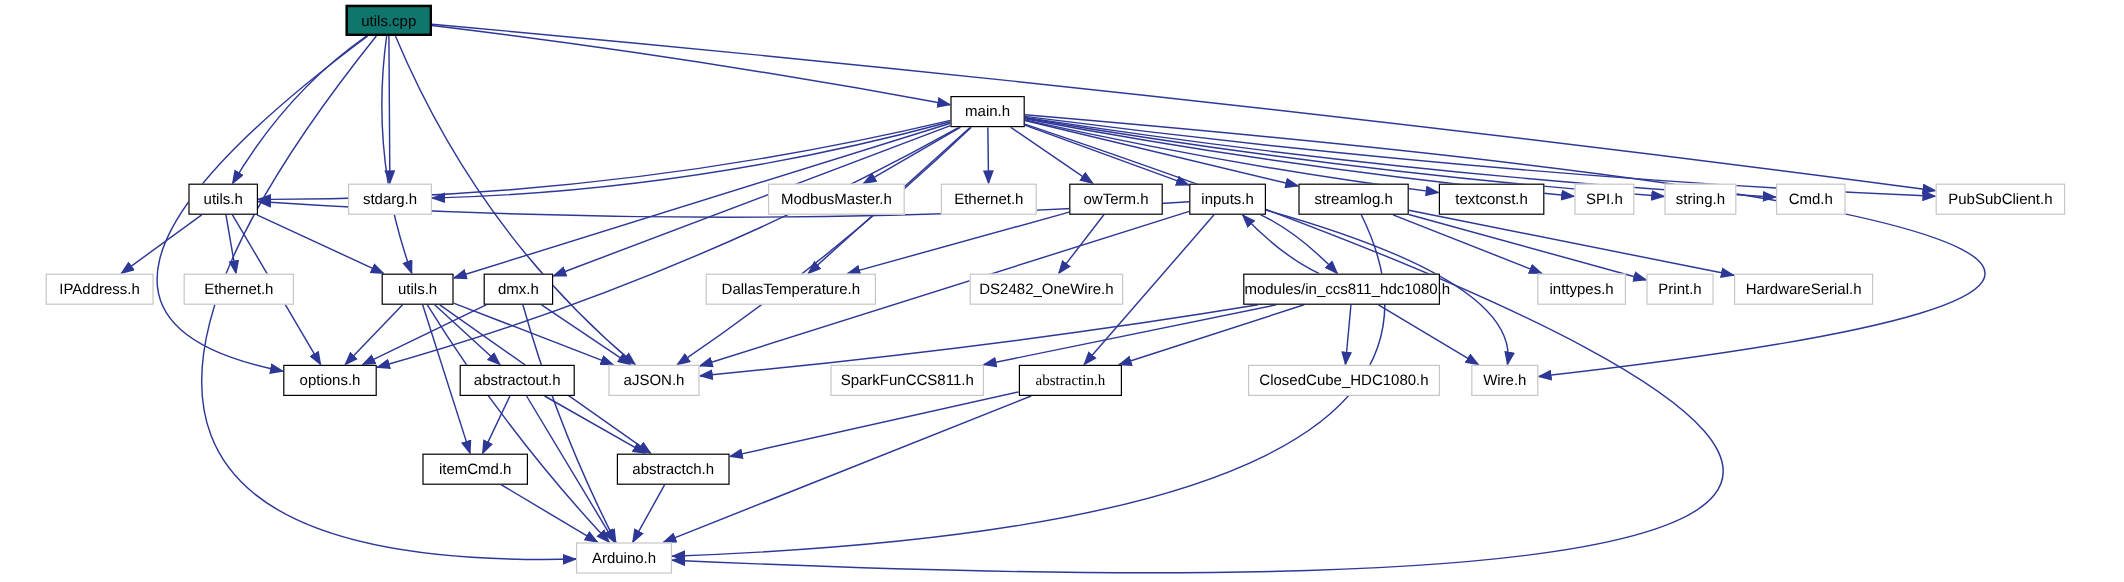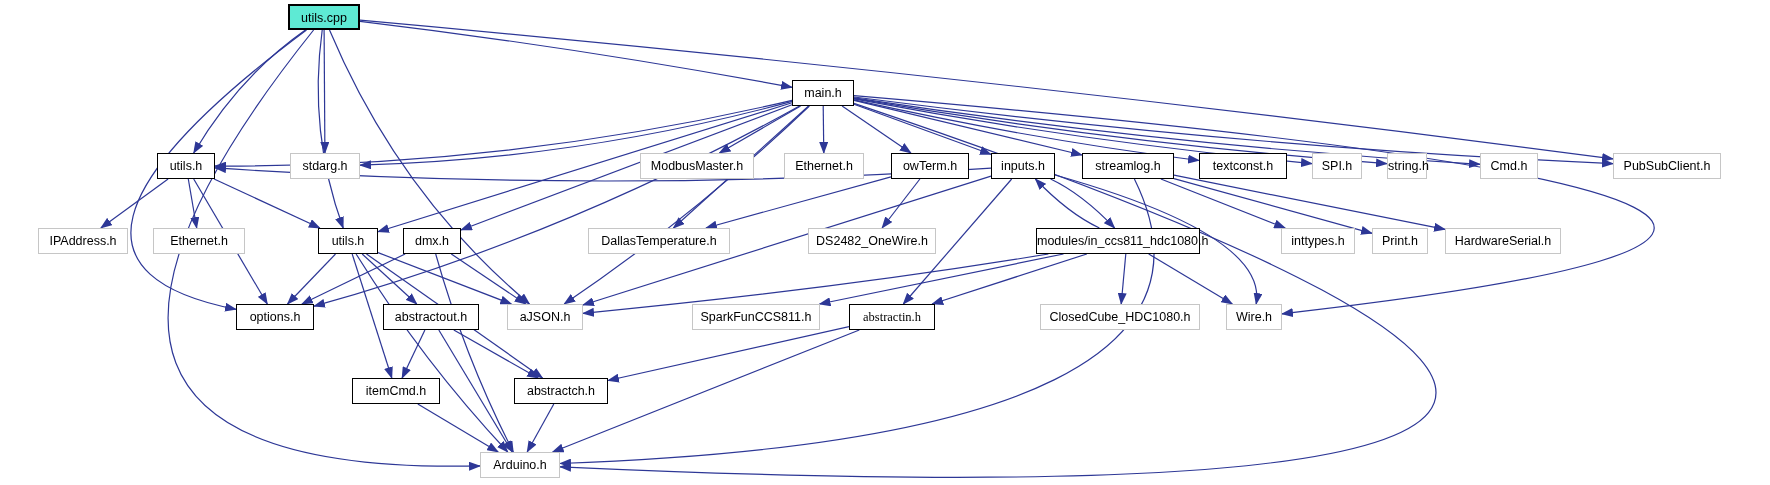--- a/index.html
+++ b/index.html
@@ -19,21 +19,21 @@
     border:1px solid #c6c6c6;
     color:#000000;
     font-size:12.5px;
     line-height:24px;
     text-align:center;
     white-space:nowrap;
     cursor:pointer;
     z-index:2;
   }
   .node.project{border:1.4px solid #000000;}
-  .node.root{background:#5eead4;border:2px solid #000000;font-weight:normal;}
+  .node.root{background:#0f766e;border:2px solid #000000;font-weight:normal;}
 </style>
 </head>
 <body>
 
 <div id="canvas">
   <svg id="edges" width="1770" height="485" viewBox="0 0 1770 485">
       <defs>
         <marker id="arr" viewBox="0 0 12 9" refX="11" refY="4.5" markerWidth="12" markerHeight="9" markerUnits="userSpaceOnUse" orient="auto">
           <path d="M0,0 L12,4.5 L0,9 z" fill="#2d3796"></path>
         </marker>
@@ -108,21 +108,21 @@
       <div class="node project" style="left: 792px; top: 80px; width: 62px;">main.h</div>
       <div class="node project" style="left: 157px; top: 153px; width: 58px;">utils.h</div>
       <div class="node " style="left: 290px; top: 153px; width: 70px;">stdarg.h</div>
       <div class="node " style="left: 640px; top: 153px; width: 114px;">ModbusMaster.h</div>
       <div class="node " style="left: 784px; top: 153px; width: 80px;">Ethernet.h</div>
       <div class="node project" style="left: 891px; top: 153px; width: 78px;">owTerm.h</div>
       <div class="node project" style="left: 991px; top: 153px; width: 64px;">inputs.h</div>
       <div class="node project" style="left: 1082px; top: 153px; width: 92px;">streamlog.h</div>
       <div class="node project" style="left: 1199px; top: 153px; width: 88px;">textconst.h</div>
       <div class="node " style="left: 1312px; top: 153px; width: 50px;">SPI.h</div>
-      <div class="node " style="left: 1387px; top: 153px; width: 40px;">string.h</div>
+      <div class="node " style="left: 1387px; top: 153px; width: 60px;">string.h</div>
       <div class="node " style="left: 1480px; top: 153px; width: 58px;">Cmd.h</div>
       <div class="node " style="left: 1613px; top: 153px; width: 108px;">PubSubClient.h</div>
       <div class="node " style="left: 38px; top: 228px; width: 90px;">IPAddress.h</div>
       <div class="node " style="left: 153px; top: 228px; width: 92px;">Ethernet.h</div>
       <div class="node project" style="left: 318px; top: 228px; width: 60px;">utils.h</div>
       <div class="node project" style="left: 403px; top: 228px; width: 58px;">dmx.h</div>
       <div class="node " style="left: 588px; top: 228px; width: 142px;">DallasTemperature.h</div>
       <div class="node " style="left: 808px; top: 228px; width: 128px;">DS2482_OneWire.h</div>
       <div class="node project" style="left: 1036px; top: 228px; width: 164px;">modules/in_ccs811_hdc1080.h</div>
       <div class="node " style="left: 1281px; top: 228px; width: 74px;">inttypes.h</div>

